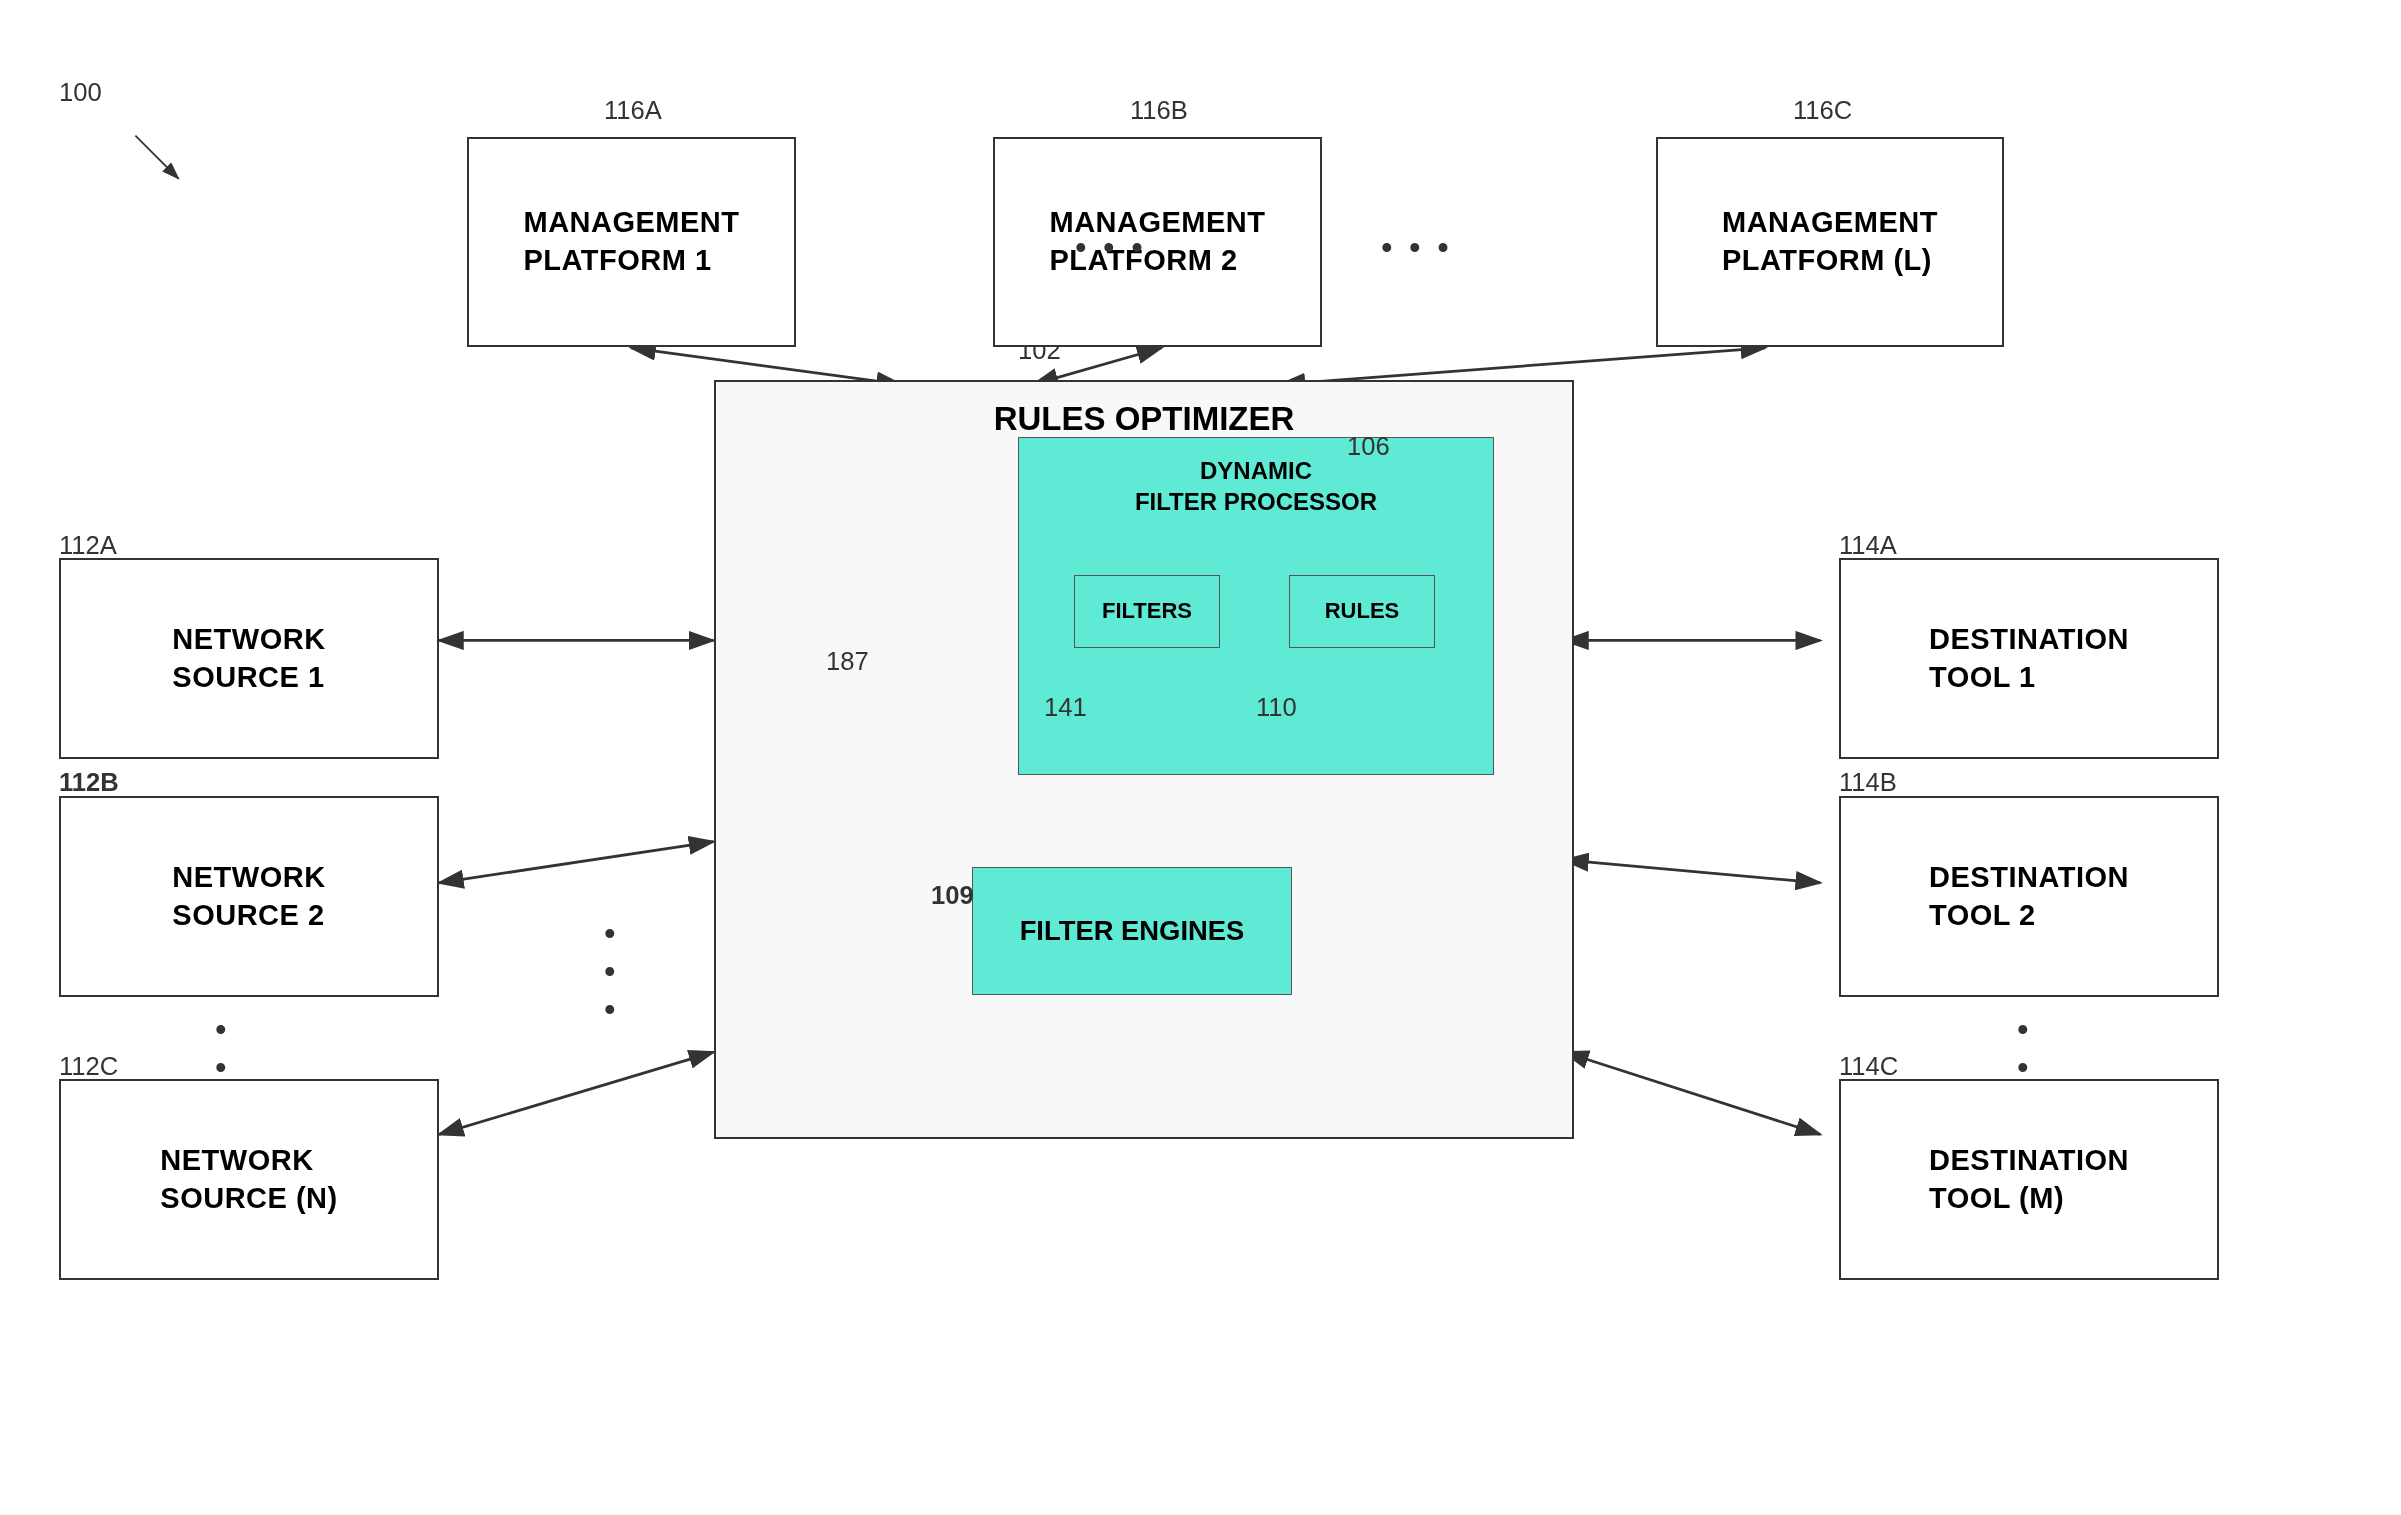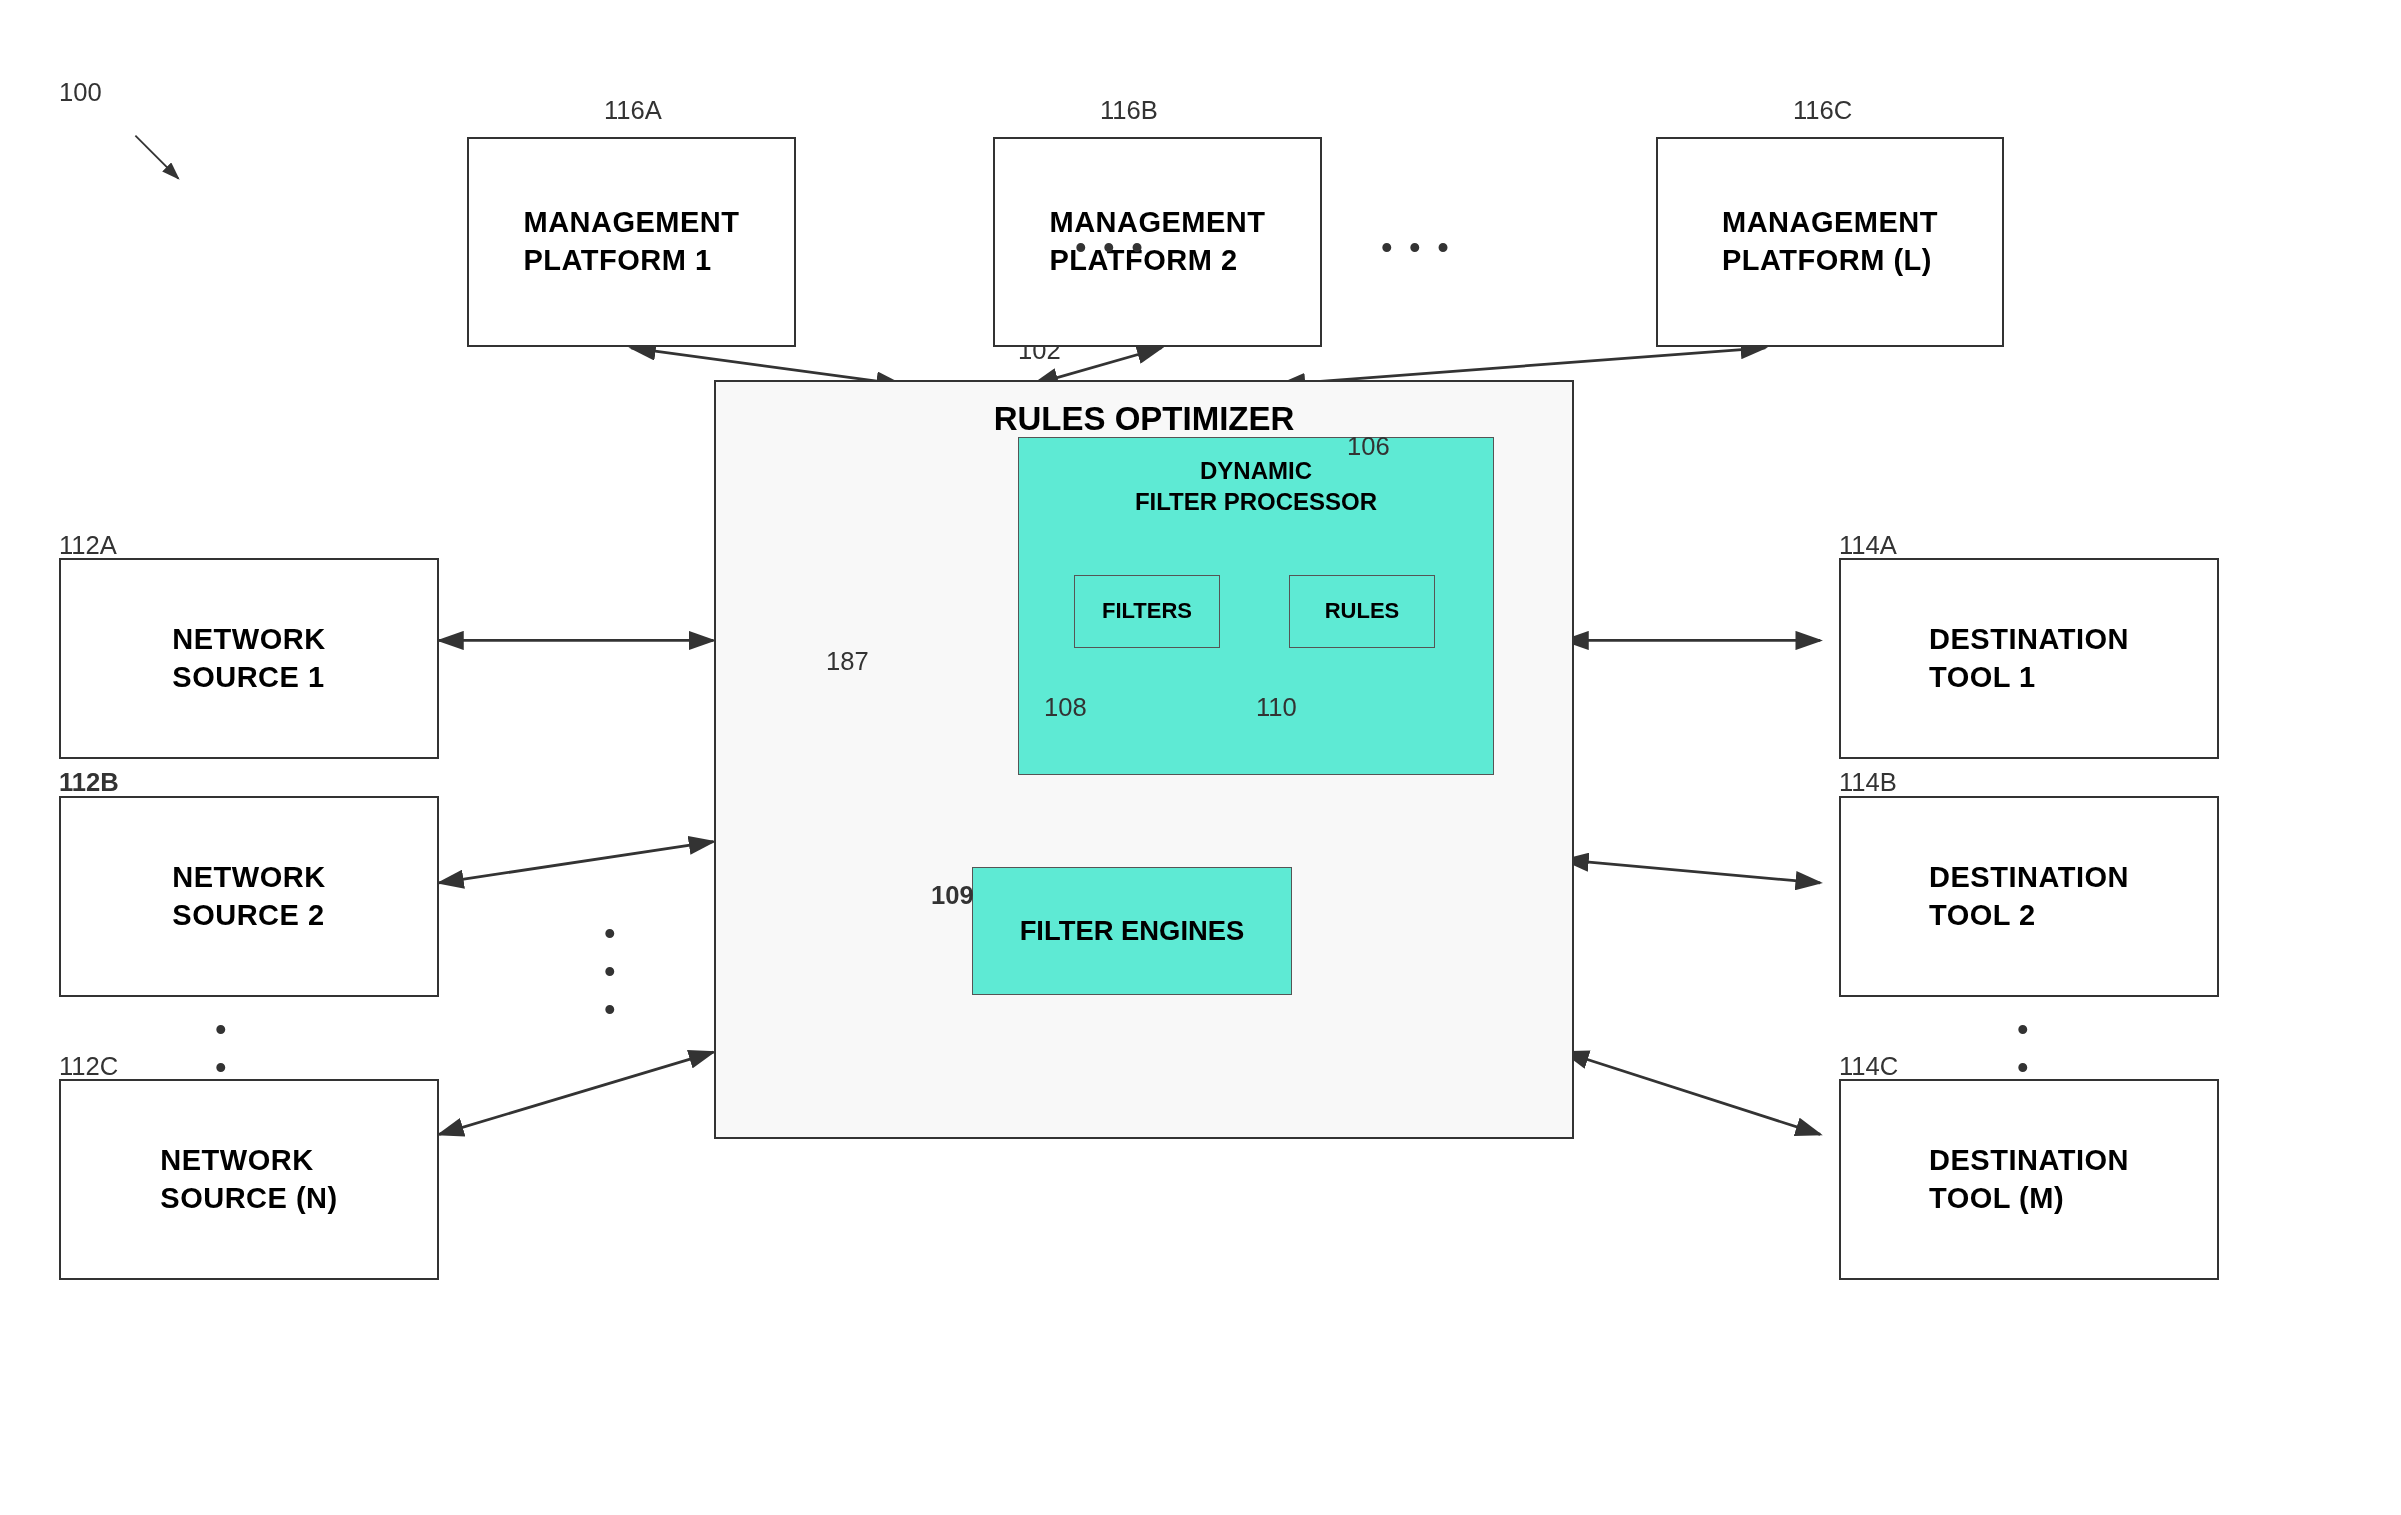--- a/index.html
+++ b/index.html
@@ -139,38 +139,38 @@
         <span>FILTERS</span>
       </div>
 
       <div class="box-inner" style="position:absolute; left:270px; top:137px; width:146px; height:73px; font-size:22px;">
         <span>RULES</span>
       </div>
     </div>
 
     <div class="label-ref" style="left:631px; top:50px;">106</div>
 
-    <div class="label-ref" style="left:328px; top:311px;">108</div>
+    <div class="label-ref" style="left:328px; top:311px;">141</div>
 
     <div class="label-ref" style="left:540px; top:311px;">110</div>
 
     <div class="box-inner" style="left:256px; top:485px; width:320px; height:128px; font-size:27.4px;">
       <span>FILTER ENGINES</span>
     </div>
 
     <div class="label-ref" style="left:215px; top:499px;font-weight:bold;">109</div>
 
   </div>
 
   <div class="label-ref" style="left:604px; top:96px;">116A</div>
   <div class="box" style="left:467px; top:137px; width:329px; height:210px;">
     <span>MANAGEMENT<br>PLATFORM 1</span>
   </div>
 
-  <div class="label-ref" style="left:1100px; top:96px;">116B</div>
+  <div class="label-ref" style="left:1130px; top:96px;">116B</div>
   <div class="box" style="left:993px; top:137px; width:329px; height:210px;">
     <span>MANAGEMENT<br>PLATFORM 2</span>
   </div>
 
   <div class="dots" style="left:1381px; top:229px;">• • •</div>
 
   <div class="label-ref" style="left:1793px; top:96px;">116C</div>
   <div class="box" style="left:1656px; top:137px; width:348px; height:210px;">
     <span>MANAGEMENT<br>PLATFORM (L)</span>
   </div>

